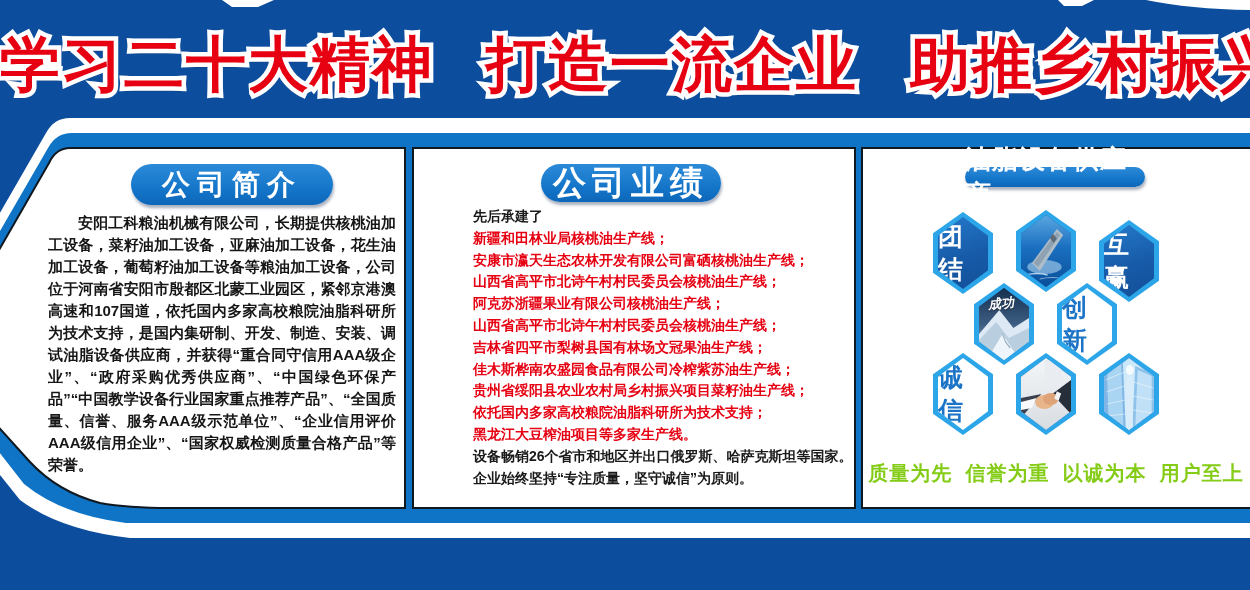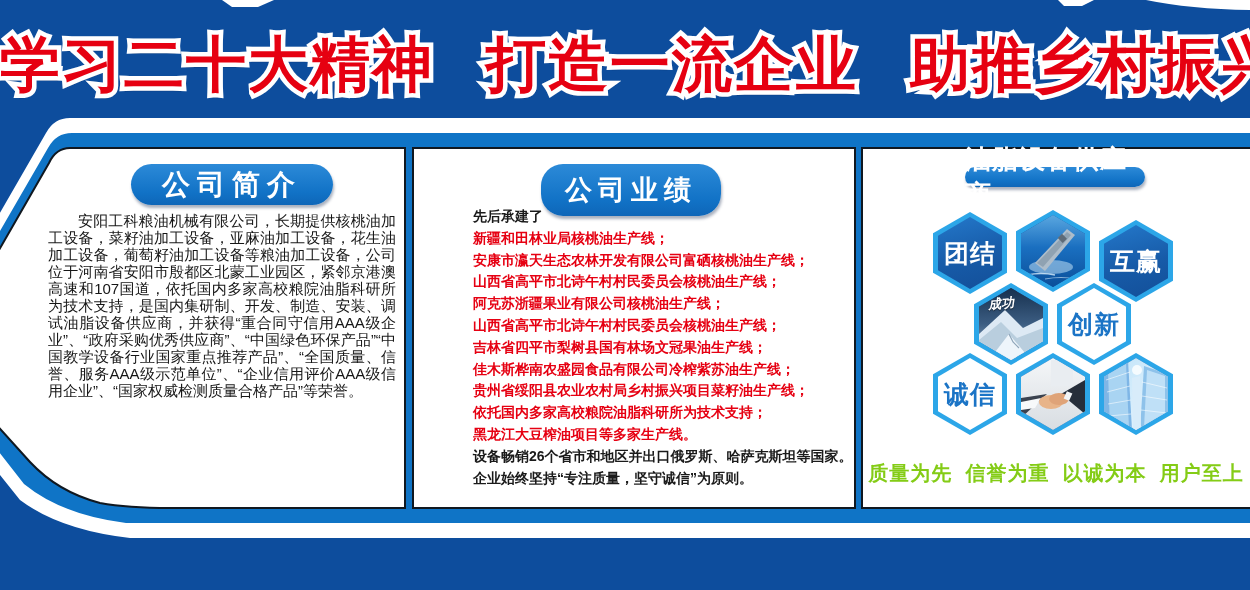--- a/index.html
+++ b/index.html
@@ -16,35 +16,35 @@
 
   
   .frame{position:absolute;left:0;top:0;z-index:1;}
 
   
   .content{position:absolute;inset:0;z-index:2;}
   .pill{position:absolute;background:linear-gradient(180deg,#2c8ad8 0%,#1172c6 70%,#0e66b8 100%);
     border-radius:22px;color:#fff;font-weight:bold;display:flex;align-items:center;justify-content:center;
     box-shadow:1px 3px 3px rgba(10,30,70,.35);}
   .pill1{left:131px;top:164px;width:202px;height:41px;font-size:28px;letter-spacing:7px;}
-  .pill2{left:541px;top:164px;width:180px;height:52px;font-size:27px;letter-spacing:6px;}
+  .pill2{left:541px;top:164px;width:180px;height:38px;font-size:33px;letter-spacing:6px;}
   .pill3{left:965px;top:167px;width:180px;height:20px;font-size:26px;letter-spacing:1px;}
 
   .intro-body{position:absolute;left:48px;top:212px;width:348px;
-    font-size:15px;font-weight:normal;line-height:17px;color:#161616;
+    font-size:15px;font-weight:bold;line-height:22px;color:#161616;
     text-align:justify;text-indent:2em;}
 
   .perf-body{position:absolute;left:473px;top:206px;width:372px;
     font-size:14px;font-weight:bold;line-height:21.8px;}
   .perf-line{white-space:nowrap;}
   .perf-line.dark{color:#1a1a1a;}
   .perf-line.red{color:#e60012;}
 
   
-  .hex{position:absolute;width:74px;height:82px;
+  .hex{position:absolute;width:60px;height:82px;
     clip-path:polygon(50% 0,100% 26%,100% 74%,50% 100%,0 74%,0 26%);
     background:#2ca6e8;}
   .hex .in{position:absolute;inset:5px;
     clip-path:polygon(50% 0,100% 26%,100% 74%,50% 100%,0 74%,0 26%);
     display:flex;align-items:center;justify-content:center;font-weight:bold;overflow:hidden;}
   .hex.solid .in{background:linear-gradient(165deg,#2478ca 0%,#175ba8 55%,#134f99 100%);
     color:#fff;font-size:25px;letter-spacing:1px;}
   .hex.outline .in{background:#ffffff;color:#1b74c6;font-size:25px;letter-spacing:1px;}
   .hex.photo .in{background:#0c56a4;}
   .hex svg{position:absolute;inset:0;width:100%;height:100%;}

